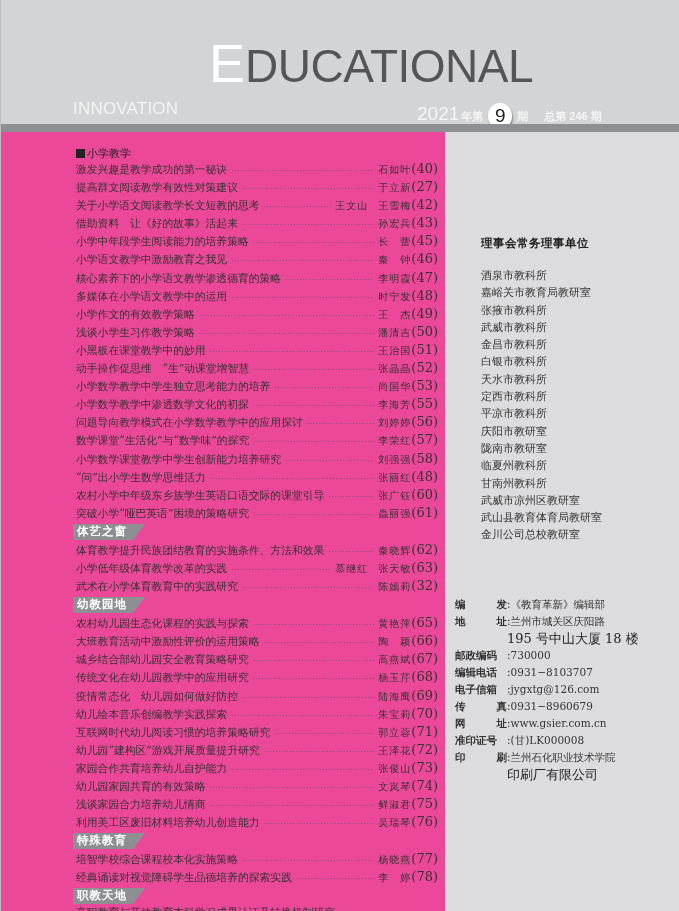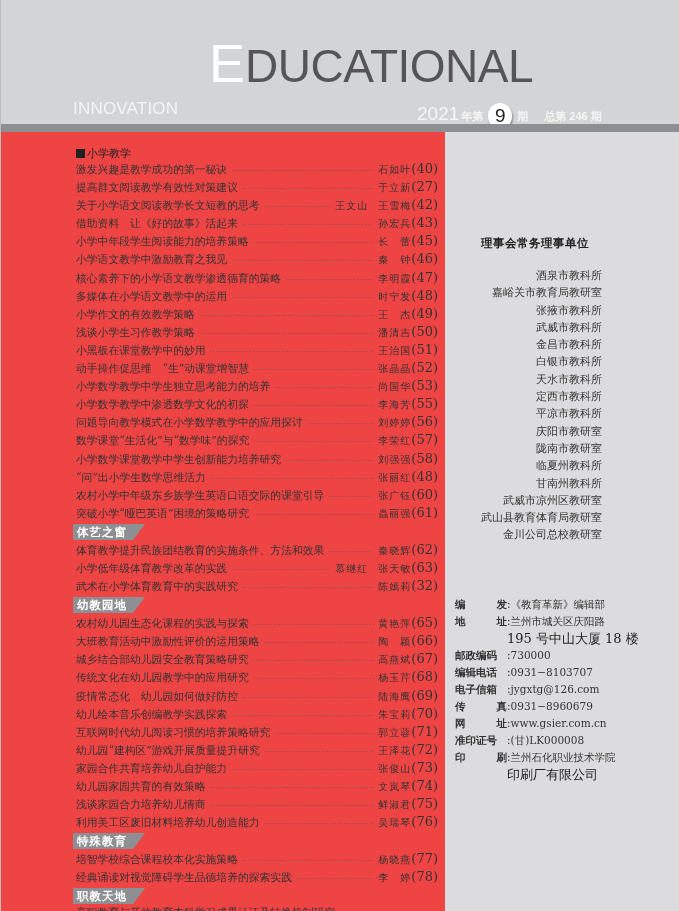--- a/index.html
+++ b/index.html
@@ -1,53 +1,53 @@
 <!DOCTYPE html>
 <html><head>
 <meta charset="utf-8">
 <style>
   * { box-sizing: border-box; margin: 0; padding: 0; }
   html, body { width: 679px; height: 911px; background: #fff; overflow: hidden; }
   body { font-family: "DejaVu Serif", "Liberation Serif", serif; color: #222; position: relative; }
 
-  .page { position: absolute; left: 0; top: 0; width: 679px; height: 911px; background: #ef4444; border-left: 1px solid #bdbdbd; }
+  .page { position: absolute; left: 0; top: 0; width: 679px; height: 911px; background: #ec4899; border-left: 1px solid #bdbdbd; }
 
   
   .header { position: absolute; left: 0; top: 0; width: 679px; height: 124px; background: #d3d4d6; }
   .title-word { position: absolute; left: 208px; top: 36px; font-family: "Liberation Sans", sans-serif; font-size: 46px; color: #555558; letter-spacing: -0.5px; line-height: 1; }
   .title-word .big-e { color: #ffffff; font-size: 54px; letter-spacing: 0; }
   .subtitle { position: absolute; left: 72px; top: 99px; font-family: "Liberation Sans", sans-serif; font-size: 17px; color: #f4f4f4; letter-spacing: 0.2px; }
   .issue { position: absolute; left: 416px; top: 101px; font-family: "Liberation Sans", sans-serif; color: #f5f5f5; display: flex; align-items: baseline; }
   .issue .year { font-size: 19px; }
   .issue .cjk { font-size: 11px; font-weight: bold; margin: 0 2px; }
   .issue .badge { display: inline-flex; align-items: center; justify-content: center; width: 24px; height: 26px; border-radius: 50%; background: #ffffff; color: #222; font-size: 19px; box-shadow: 1px 2px 2px #8a8a8a; margin: 0 3px; position: relative; top: 2px; }
   .issue .total { font-size: 11px; font-weight: bold; margin-left: 14px; }
   .header-bar { position: absolute; left: 0; top: 124px; width: 679px; height: 8px; background: #8e8f93; }
 
   
   .right-col { position: absolute; left: 444px; top: 132px; width: 235px; height: 779px; background: #dcdcde; }
   .council-title { position: absolute; left: 36px; top: 104px; font-family: "DejaVu Sans", sans-serif; font-size: 11.5px; font-weight: bold; color: #222; letter-spacing: 0.5px; }
-  .units { position: absolute; left: 36px; top: 135px; list-style: none; text-align: right; }
+  .units { position: absolute; left: 36px; top: 135px; list-style: none; }
   .units li { font-size: 11px; height: 17.3px; line-height: 17.3px; color: #333; }
 
   .info { position: absolute; left: 10px; top: 464px; width: 220px; }
   .info .row { display: flex; font-size: 10.5px; line-height: 17px; color: #333; }
   .info .k { font-family: "DejaVu Sans", sans-serif; font-weight: bold; width: 52px; display: flex; justify-content: space-between; }
   .info .k.sp span:last-child { margin-right: 0; }
   .info .v { flex: 1; }
   .info .v2 { padding-left: 52px; font-size: 13px; line-height: 17px; }
 
   
   .toc { position: absolute; left: 75px; top: 146px; width: 362px; }
   .sec-head-main { font-family: "DejaVu Sans", sans-serif; font-weight: normal; font-size: 11px; height: 15px; line-height: 15px; color: #222; display: flex; align-items: center; }
   .sec-head-main .sq { display: inline-block; width: 9px; height: 9px; background: #222; margin-right: 2px; }
   .sec-tag { position: relative; height: 16px; margin: 1px 0 2px -3px; }
   .sec-tag .bg { position: absolute; left: 0; top: 0; height: 16px; width: 60px; background: #8e8f93; }
   .sec-tag .slant { position: absolute; left: 60px; top: 0; width: 0; height: 0; border-style: solid; border-width: 0 0 16px 12px; border-color: transparent transparent transparent #8e8f93; }
-  .sec-tag .label { position: absolute; left: 4px; top: 0; line-height: 16px; font-family: Liberation Sans, sans-serif; font-weight: bold; font-size: 11.5px; color: #fff; letter-spacing: 1px; }
+  .sec-tag .label { position: absolute; left: 4px; top: 0; line-height: 16px; font-family: Liberation Mono, monospace; font-weight: bold; font-size: 11.5px; color: #fff; letter-spacing: 1px; }
   .item { display: flex; align-items: baseline; height: 18.1px; font-size: 10.8px; color: #333; white-space: nowrap; }
   .item .t { flex: 0 0 auto; }
   .item .dots { flex: 1 1 auto; overflow: hidden; margin: 0 4px; font-size: 8px; letter-spacing: 0.3px; color: #555; }
   .item .dots::before { content: "································································································"; }
   .item .co { flex: 0 0 auto; margin-right: 10px; font-size: 10px; letter-spacing: 1px; }
   .item .a { flex: 0 0 auto; font-size: 10px; letter-spacing: 1px; }
   .item .p { flex: 0 0 auto; font-size: 13px; }
 </style>
 </head>
 <body>

